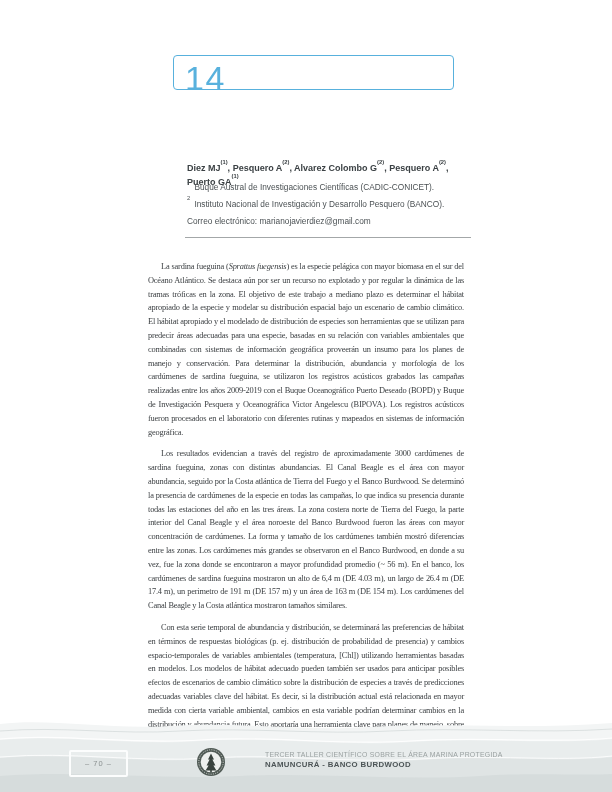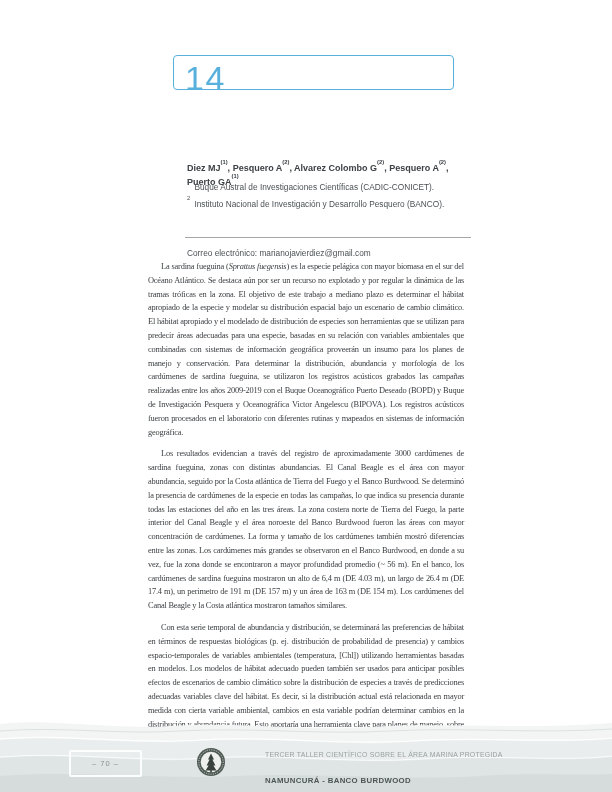--- a/index.html
+++ b/index.html
@@ -15,38 +15,38 @@
   
   .title{position:absolute;left:173px;top:106px;width:310px;font-size:13px;line-height:15px;
          color:#4e585b;font-weight:400;}
 
   
   .authors{position:absolute;left:187px;top:160px;width:290px;font-size:9px;font-weight:bold;
            color:#3b4144;line-height:11px;}
   .authors sup,.affil sup{font-size:5.8px;position:relative;top:-3px;}
   .affils{position:absolute;left:187px;top:177px;width:290px;color:#4b5154;}
   .affil{font-size:8.3px;line-height:14px;}
-  .email{position:absolute;left:187px;top:216px;font-size:8.3px;color:#4b5154;margin-top:32px;}
+  .email{position:absolute;left:187px;top:216px;font-size:8.3px;color:#4b5154;}
   .rule{position:absolute;left:185px;top:237px;width:286px;height:1px;background:#a3a7a8;}
 
   
   .bodytext{position:absolute;left:140px;top:252px;width:332px;
             font-family:"Liberation Serif",serif;font-size:8.4px;line-height:13.8px;
             letter-spacing:-0.2px;color:#3a3e41;text-align:justify;}
   .bodytext p{margin:8px;text-indent:13px;}
 
   
   .waves{position:absolute;left:0;bottom:0;width:612px;height:78px;}
-  .pagebox{position:absolute;left:69px;top:750px;width:73px;height:27px;box-sizing:border-box;
+  .pagebox{position:absolute;left:69px;top:750px;width:59px;height:27px;box-sizing:border-box;
            border:2px solid #fcfdfd;border-radius:2px;display:flex;align-items:center;justify-content:center;
            font-size:7.5px;letter-spacing:1px;color:#8b9191;}
   .emblem{position:absolute;left:196px;top:747px;width:30px;height:30px;}
   .footer-text{position:absolute;left:265px;top:751px;}
   .footer-line1{font-size:6.9px;letter-spacing:0.25px;color:#9aa1a1;}
-  .footer-line2{font-size:7.8px;letter-spacing:0.35px;color:#4d5557;font-weight:bold;margin-top:18px;}
+  .footer-line2{font-size:7.8px;letter-spacing:0.35px;color:#4d5557;font-weight:bold;margin-top:2px;}
 </style>
 </head>
 <body>
 
 <div class="page">
 
   <div class="chapter-box">
     <div class="chapter-num">14</div>
   </div>
 

